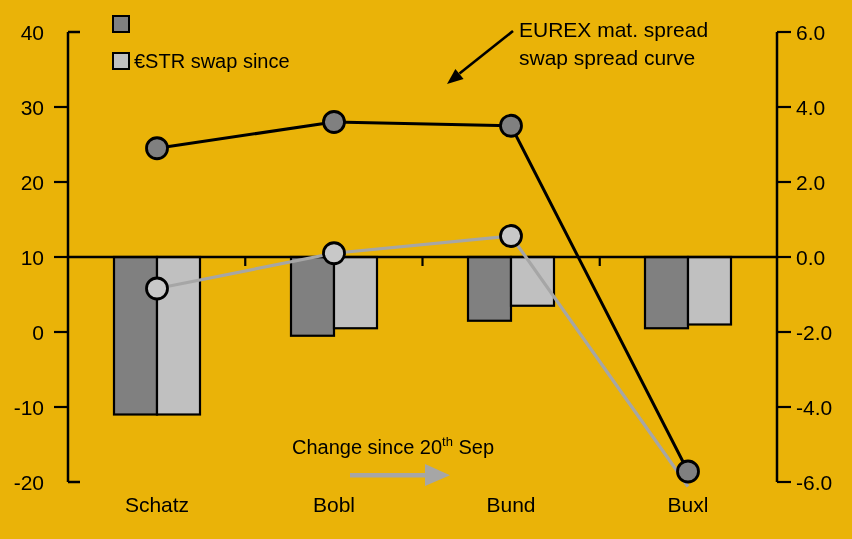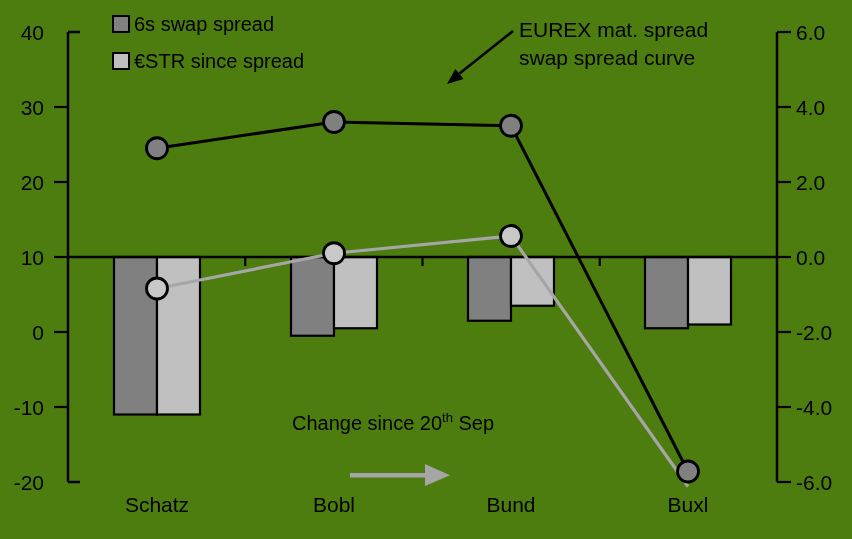--- a/index.html
+++ b/index.html
@@ -1,29 +1,29 @@
 <!DOCTYPE html>
 <html><head>
 <meta charset="utf-8">
 <style>
   html,body{margin:0;padding:0;background:#fff;}
   #canvas{
-    position:relative;width:852px;height:539px;background:#4d7c0f;overflow:hidden;
+    position:relative;width:852px;height:539px;background:#eab308;overflow:hidden;
     font-family:"Liberation Sans",sans-serif;color:#000;
   }
   svg text{font-family:"Liberation Sans",sans-serif;fill:#000;}
   .legend{position:absolute;left:112px;top:11px;}
   .legend-row{display:flex;align-items:center;height:26px;margin-bottom:11px;}
   .legend-swatch{width:14px;height:14px;border:2px solid #000;margin-right:4px;flex:0 0 auto;}
   .legend-label{font-size:20px;line-height:24px;white-space:nowrap;}
   .anno-curve{
     position:absolute;left:519px;top:16px;font-size:21px;line-height:28px;white-space:nowrap;
   }
   .anno-change{
-    position:absolute;left:292px;top:412px;font-size:20px;white-space:nowrap;
+    position:absolute;left:292px;top:436px;font-size:20px;white-space:nowrap;
   }
   .anno-change sup{font-size:13px;line-height:0;}
 </style>
 </head>
 <body>
 
 <div id="canvas">
   <svg id="plot" width="852" height="539" viewBox="0 0 852 539">
       <rect x="114" y="257" width="43" height="157.5" fill="#808080" stroke="#000" stroke-width="2.2"></rect>
       <rect x="291" y="257" width="43" height="78.75" fill="#808080" stroke="#000" stroke-width="2.2"></rect>
@@ -82,25 +82,24 @@
       <text x="688" y="512" text-anchor="middle" font-size="21">Buxl</text>
       <line x1="513" y1="31" x2="459.5" y2="73.5" stroke="#000" stroke-width="2.6"></line>
       <polygon points="447,84 455.4,68.9 463.6,79.1" fill="#000"></polygon>
       <rect x="350" y="473" width="75" height="4.5" fill="#a6a6a6"></rect>
       <polygon points="425,464 450,475.2 425,486" fill="#a6a6a6"></polygon>
     </svg>
 
   <div class="legend">
     <div class="legend-row">
       <span class="legend-swatch" id="sw0" style="background: rgb(128, 128, 128);"></span>
-      <span class="legend-label">6s swap spread</span>
     </div>
     <div class="legend-row">
       <span class="legend-swatch" id="sw1" style="background: rgb(192, 192, 192);"></span>
-      <span class="legend-label">€STR since spread</span>
+      <span class="legend-label">€STR swap since</span>
     </div>
   </div>
 
   <div class="anno-curve">
     <div>EUREX mat. spread</div>
     <div>swap spread curve</div>
   </div>
 
   <div class="anno-change"><span>Change since 20</span><sup>th</sup><span> Sep</span></div>
 </div>

